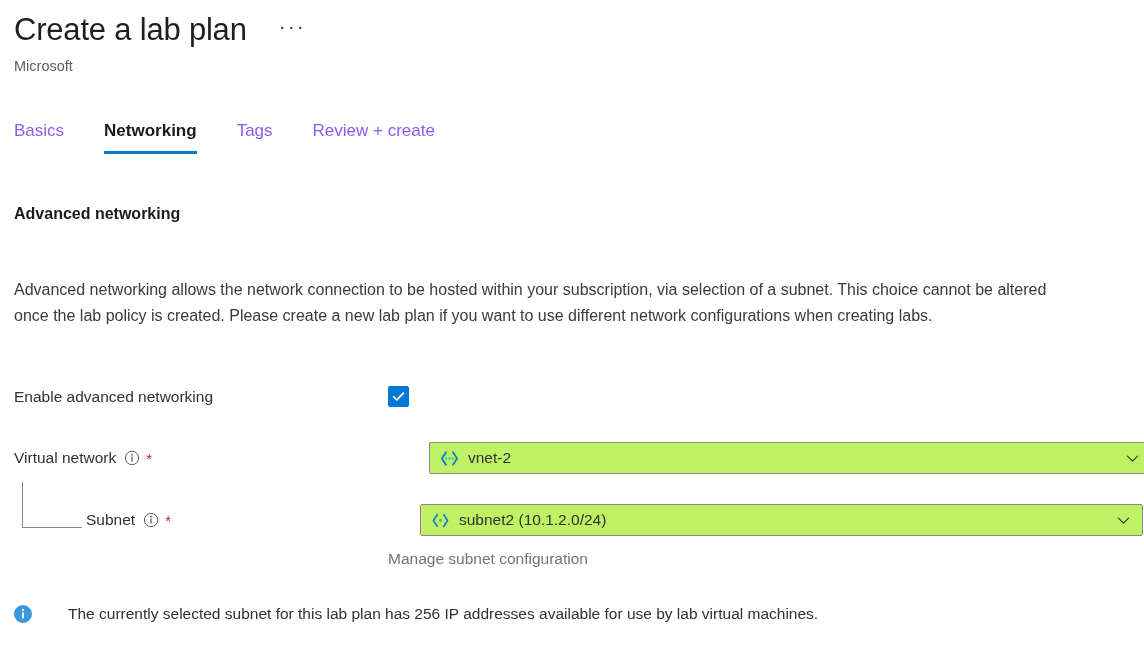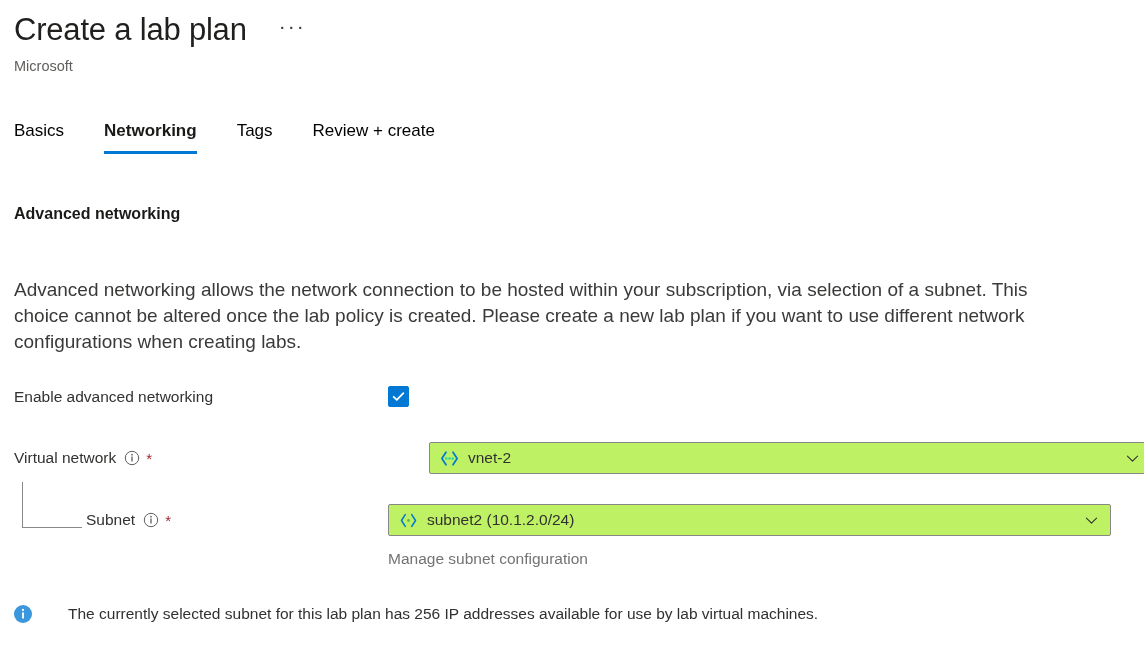--- a/index.html
+++ b/index.html
@@ -57,21 +57,21 @@
   .tabs {
     position: absolute;
     left: 14px;
     top: 120px;
     display: flex;
     align-items: flex-start;
   }
   .tab {
     font-size: 17px;
     line-height: 22px;
-    color: #000000;
+    color: #8b5cf6;
     padding: 0 0 9px 0;
     margin-right: 40px;
     cursor: pointer;
     white-space: nowrap;
     border-bottom: 3px solid transparent;
   }
   .tab:last-child { margin-right: 0; }
   .tab.active {
     font-weight: 700;
     color: #1b1a19;
@@ -87,21 +87,21 @@
     font-weight: 700;
     color: #1b1a19;
     line-height: 22px;
   }
 
   .description {
     position: absolute;
     left: 14px;
     top: 277px;
     width: 1045px;
-    font-size: 19px;
+    font-size: 16px;
     line-height: 26px;
     color: #3b3a39;
     font-weight: 400;
   }
 
   
   .form-row {
     position: absolute;
     display: flex;
     align-items: center;
@@ -146,21 +146,21 @@
     display: inline-flex;
     align-items: center;
     justify-content: center;
     cursor: pointer;
     flex: 0 0 auto;
   }
   .checkbox svg { display: block; }
 
   
   #row-vnet { left: 14px; top: 442px; gap: 41px; }
-  #row-subnet { left: 14px; top: 504px; }
+  #row-subnet { left: 14px; top: 504px; gap: 32px; }
   #row-vnet .label-wrap { width: 374px; }
   #row-subnet .label-wrap { width: 374px; position: relative; }
   #row-subnet .field-label { margin-left: 72px; }
 
   .tree-connector {
     position: absolute;
     left: 8px;
     top: -28px;
     width: 60px;
     height: 46px;

